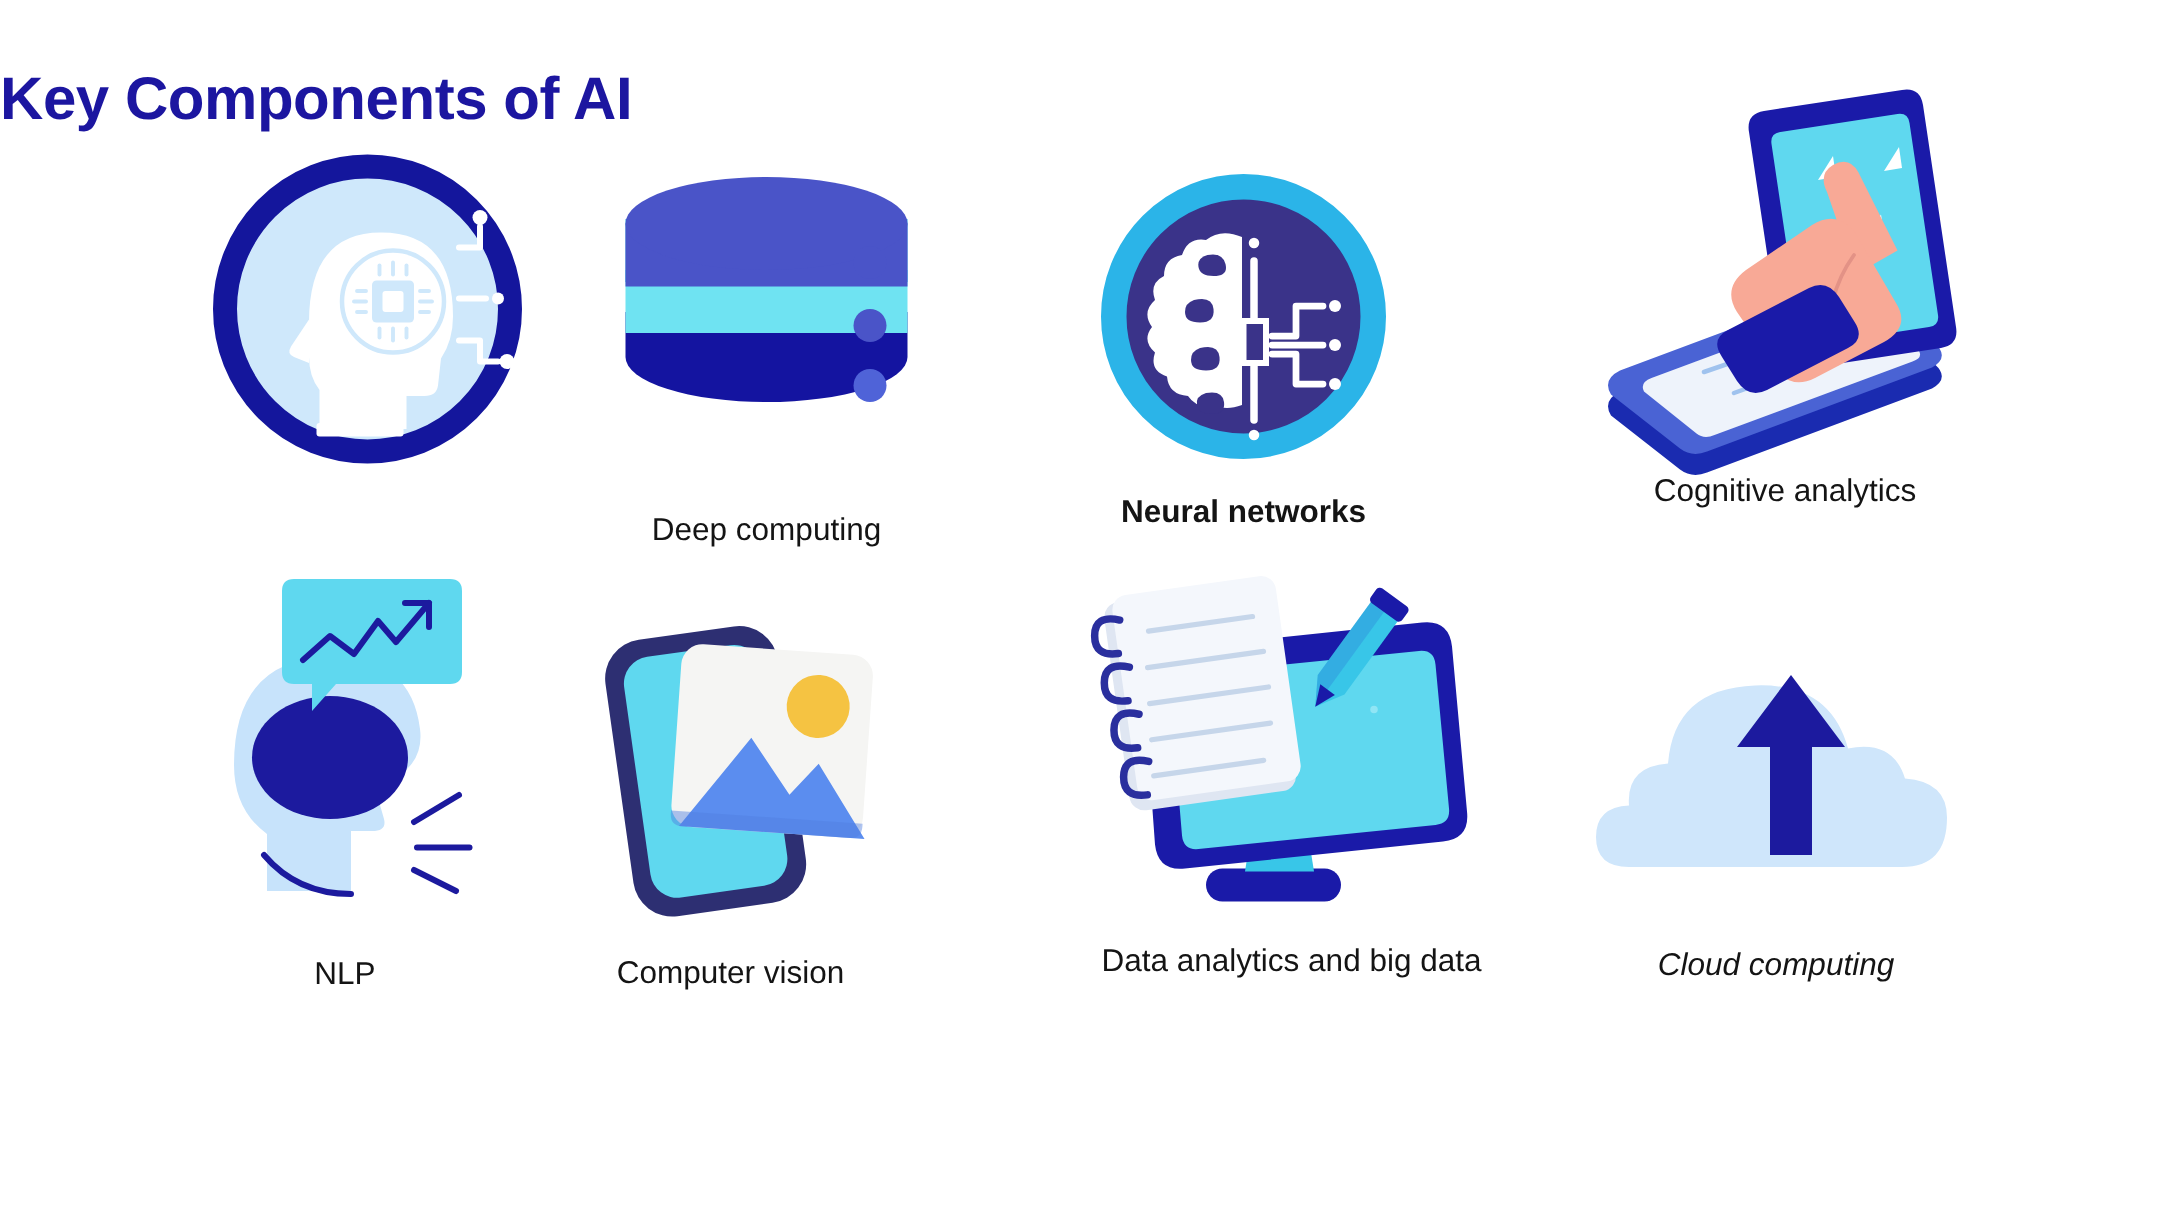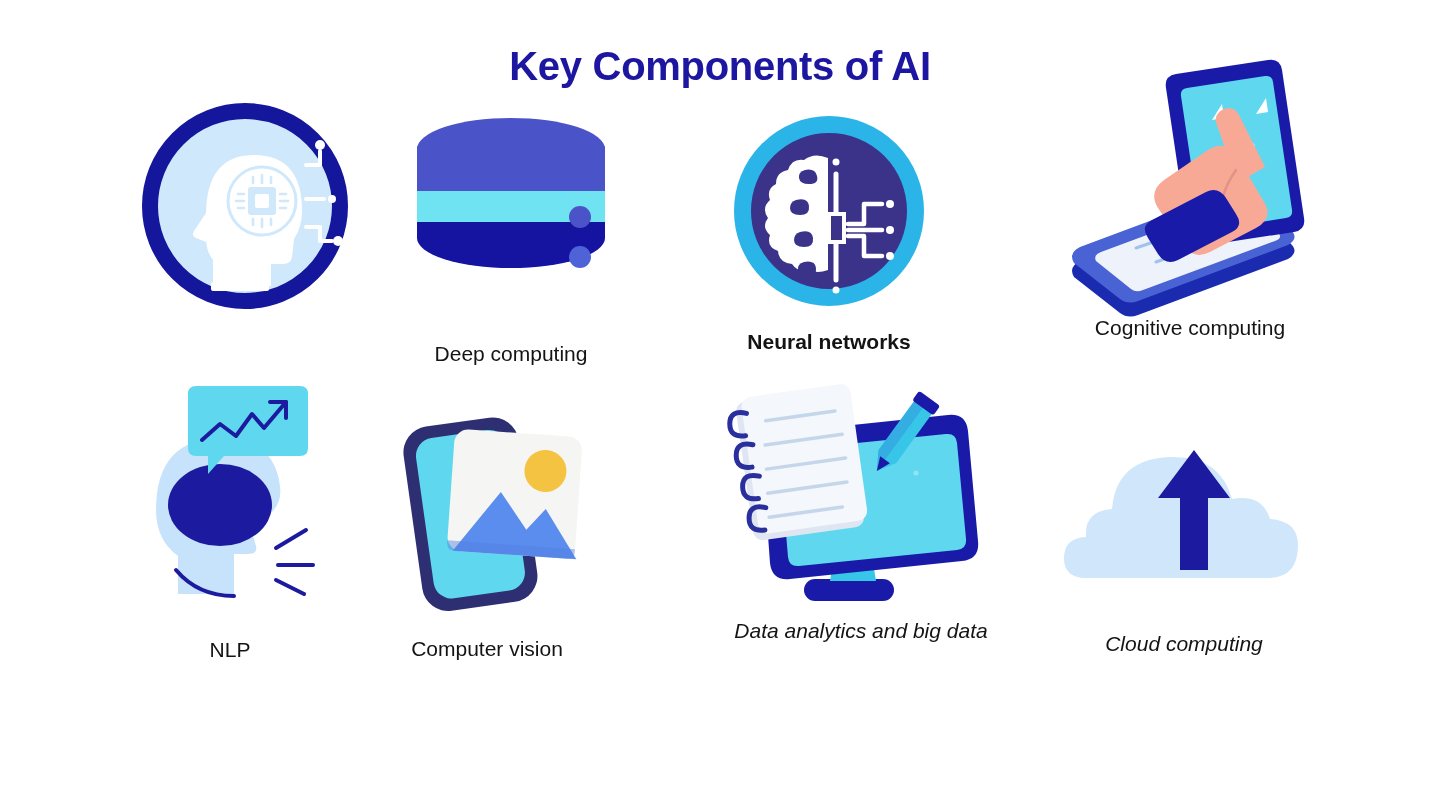--- a/index.html
+++ b/index.html
@@ -20,21 +20,21 @@
     width: 1440px;
     height: 810px;
     background: #ffffff;
   }
 
   .title {
     position: absolute;
     left: 0;
     top: 44px;
     width: 1440px;
-    text-align: center;
+    text-align: left;
     font-size: 40px;
     font-weight: 700;
     letter-spacing: -0.3px;
     color: #1c16a0;
     font-family: "Liberation Sans", sans-serif;
   }
 
   
   .item {
     position: absolute;
@@ -292,21 +292,21 @@
           <path d="M178 80 q-6 -12 4 -18 q11 -6 17 5 l26 52 l-28 16 z" fill="#f8a996"></path>
 
           <path d="M118 160 q-10 -16 6 -28 l44 -30 q16 -10 28 4 l28 48 q10 16 -8 26 l-46 24 q-16 8 -26 -6 z" fill="#f8a996"></path>
 
           <path d="M196 122 q-10 14 -14 30" stroke="#e39286" stroke-width="2.5" fill="none" stroke-linecap="round"></path>
 
           <path d="M108 190 q-8 -12 4 -18 l54 -28 q12 -6 20 6 l10 16 q8 12 -4 18 l-54 28 q-12 6 -20 -6 z" fill="#1a1aa8"></path>
         </g>
       </svg>
     </div>
-    <div class="label" style="top:268px;">Cognitive computing</div>
+    <div class="label" style="top:268px;">Cognitive analytics</div>
   </div>
 
   <div class="item" style="left:110px; top:380px; width:240px;">
     <div class="icon-box" style="height:240px;">
       <svg width="240" height="240" viewBox="0 0 240 240" style="position:absolute;left:0;top:0;">
 
         <path d="M46 130
                  q0 -72 66 -72
                  q52 0 58 48
                  q2 16 -8 26
@@ -391,21 +391,21 @@
         </g>
 
         <g transform="rotate(36 196 58)">
           <path d="M186 8 l22 0 l0 66 l-11 18 l-11 -18 z" fill="#38c6e8"></path>
           <path d="M186 8 l11 0 l0 84 l-11 -18 z" fill="#2a7fd6" opacity="0.35"></path>
           <rect x="184" y="2" width="26" height="12" rx="3" fill="#1a1aa8"></rect>
           <path d="M191 78 l6 14 l6 -14 z" fill="#1a1aa8"></path>
         </g>
       </svg>
     </div>
-    <div class="label" style="top:234px;font-style:italic;">Data analytics and big data</div>
+    <div class="label" style="top:244px;">Data analytics and big data</div>
   </div>
 
   <div class="item" style="left:1050px; top:400px; width:268px;font-style:italic;">
     <div class="icon-box" style="height:200px;">
       <svg width="268" height="200" viewBox="0 0 268 200" style="position:absolute;left:0;top:0;">
 
         <path d="M36 178
                  q-22 0 -22 -20 q0 -20 22 -21
                  q-2 -26 26 -28
                  q4 -50 58 -52 q50 -2 62 42

